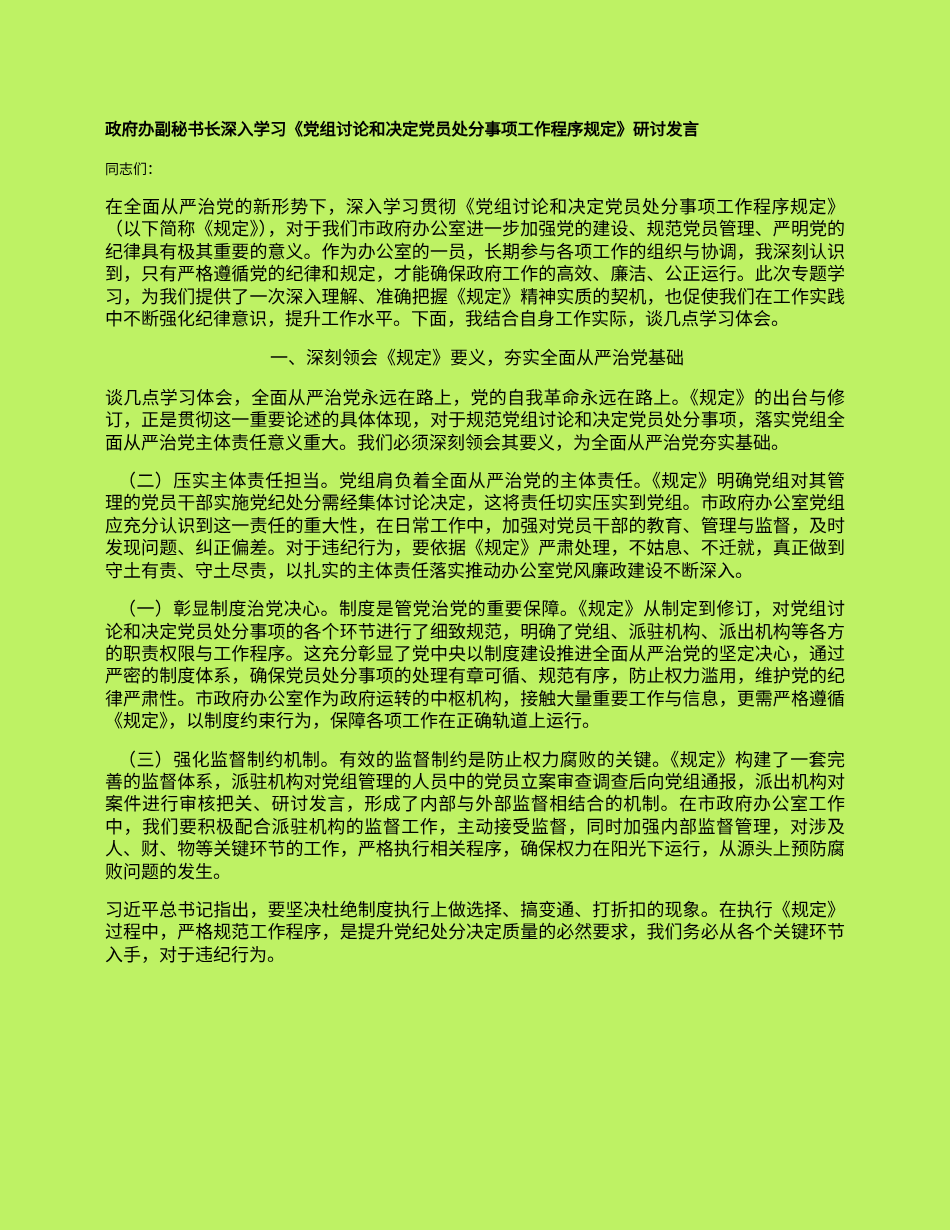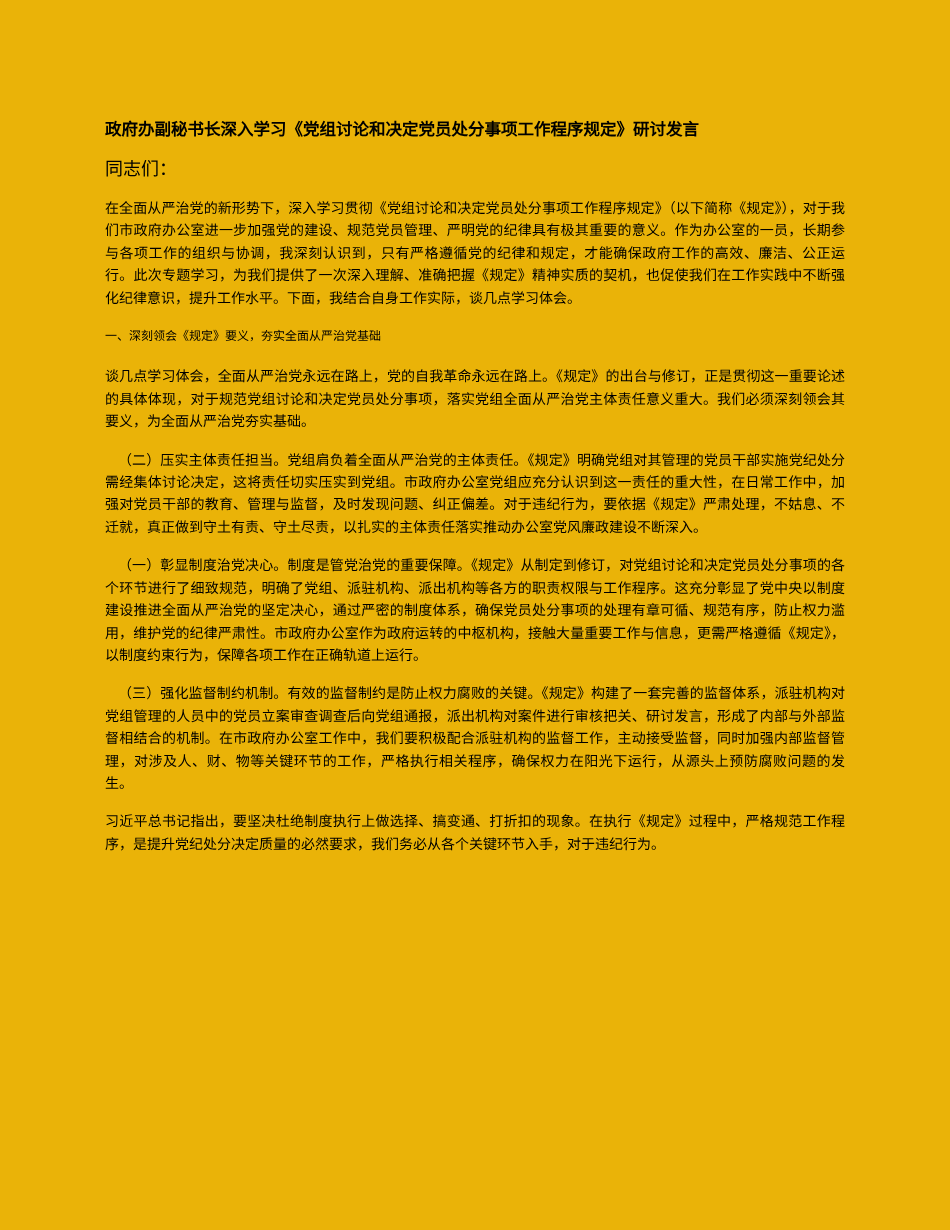--- a/index.html
+++ b/index.html
@@ -9,63 +9,64 @@
     background: #ffffff;
   }
   body {
     font-family: "DejaVu Serif", "Liberation Serif", serif;
     color: #000000;
   }
   .page {
     position: relative;
     width: 950px;
     height: 1230px;
-    background: #eab308;
+    background: #bef264;
     overflow: hidden;
     box-sizing: border-box;
   }
   .doc-body {
     position: absolute;
     left: 105px;
     top: 118px;
     width: 744px;
   }
   .doc-title {
     font-family: "DejaVu Sans", "Liberation Sans", sans-serif;
     font-weight: bold;
     font-size: 16.5px;
     line-height: 24px;
     letter-spacing: 0px;
     margin: 0 0 16px 0;
     text-align: left;
     white-space: nowrap;
   }
   .salutation {
-    font-size: 18px;
+    font-size: 14px;
     line-height: 22px;
     margin: 0 0 17px 0;
   }
   p.para {
-    font-size: 14px;
+    font-size: 18px;
     line-height: 22.4px;
     margin: 0 4px 16px 0;
     text-align: justify;
     text-justify: inter-ideograph;
     text-align-last: left;
     word-break: break-all;
+    font-family: Liberation Mono, monospace;
   }
   p.para.indent {
     text-indent: 13px;
   }
   h2.section {
-    font-size: 12px;
+    font-size: 18px;
     line-height: 22.4px;
     font-weight: normal;
     margin: 0 0 18px 0;
-    text-align: left;
+    text-align: center;
   }
 </style>
 </head>
 <body>
 
 <div class="page">
   <div class="doc-body">
 
     <div class="doc-title">政府办副秘书长深入学习《党组讨论和决定党员处分事项工作程序规定》研讨发言</div>
 

